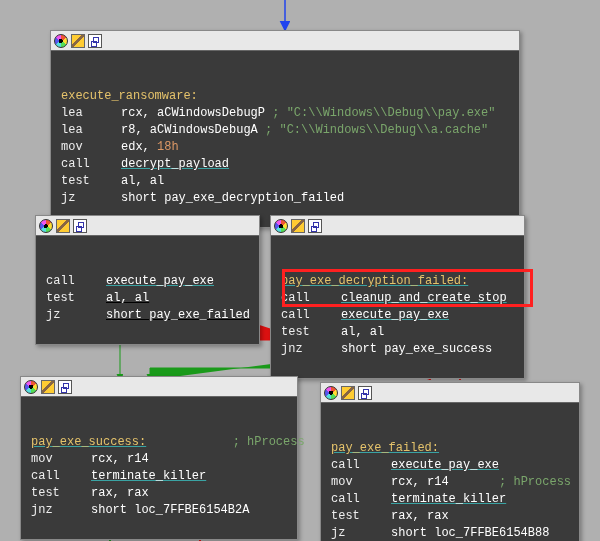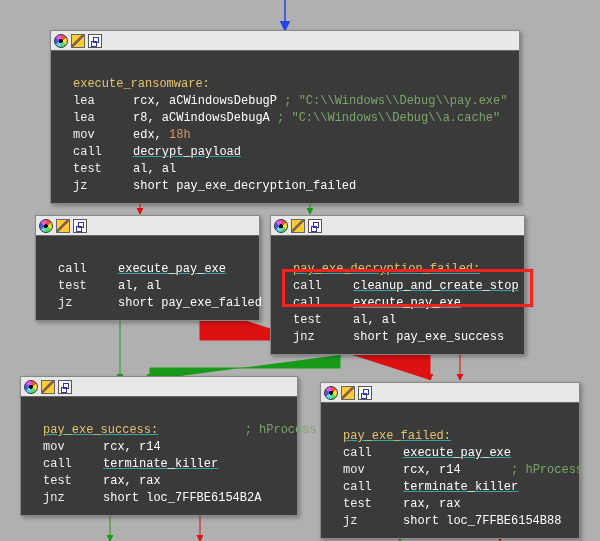--- a/index.html
+++ b/index.html
@@ -54,25 +54,24 @@
     content:"";
     position:absolute;
     left:2px;top:6px;width:4px;height:4px;border:1px solid #33a;
   }
   .icon-graph::before{
     content:"";
     position:absolute;
     right:2px;top:2px;width:4px;height:4px;border:1px solid #33a;
   }
   .code {
-    padding: 8px 10px;
+    padding: 20px 10px;
     color: #ddd;
     line-height: 17px;
     white-space: pre;
-    margin-left: 12px;
   }
   .label { color: #e5c36b; }
   .mnem { color: #eee; display:inline-block; width:60px; }
   .reg { color: #fff; }
   .name { color: #fff; }
   .num { color: #d96; }
   .cmt { color: #7aa66b; }
   .kw { color:#fff; }
   .arrow { position:absolute; pointer-events:none; }
   .highlight-box {
@@ -133,21 +132,21 @@
   <div class="code">
 <span class="label">execute_ransomware:</span>
 <span class="mnem">lea</span><span class="reg">rcx, aCWindowsDebugP</span> <span class="cmt">; "C:\\Windows\\Debug\\pay.exe"</span>
 <span class="mnem">lea</span><span class="reg">r8, aCWindowsDebugA</span> <span class="cmt">; "C:\\Windows\\Debug\\a.cache"</span>
 <span class="mnem">mov</span><span class="reg">edx, </span><span class="num">18h</span>
 <span class="mnem">call</span><span class="name underline-teal">decrypt_payload</span>
 <span class="mnem">test</span><span class="reg">al, al</span>
 <span class="mnem">jz</span><span class="kw">short pay_exe_decryption_failed</span></div>
 </div>
 
-<div class="node" style="left:35px; top:215px; width:225px;">
+<div class="node" style="left:35px; top:215px; width:225px;text-decoration:underline;">
   <div class="titlebar">
     <span class="icon icon-wheel"></span>
     <span class="icon icon-pencil"></span>
     <span class="icon icon-graph"></span>
   </div>
   <div class="code">
 <span class="mnem">call</span><span class="name underline-teal">execute_pay_exe</span>
 <span class="mnem">test</span><span class="reg">al, al</span>
 <span class="mnem">jz</span><span class="kw">short pay_exe_failed</span></div>
 </div>

